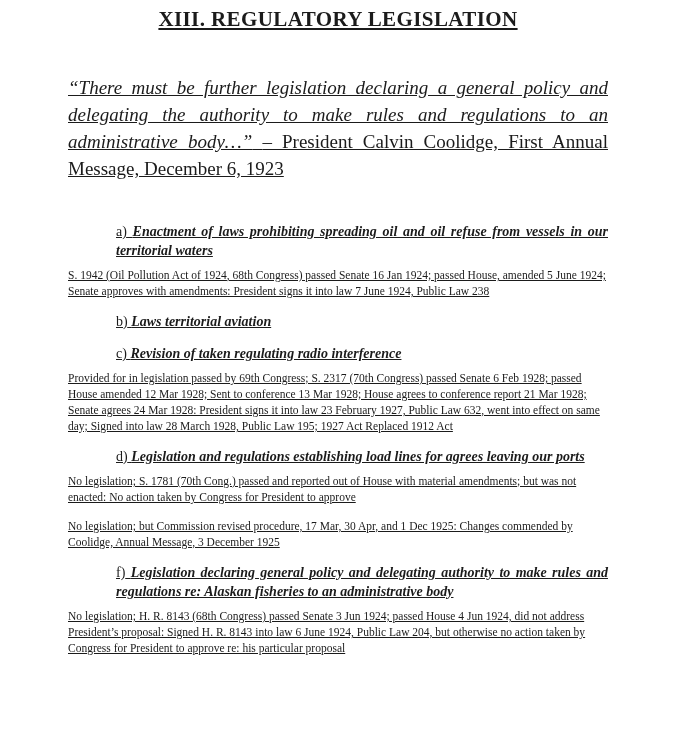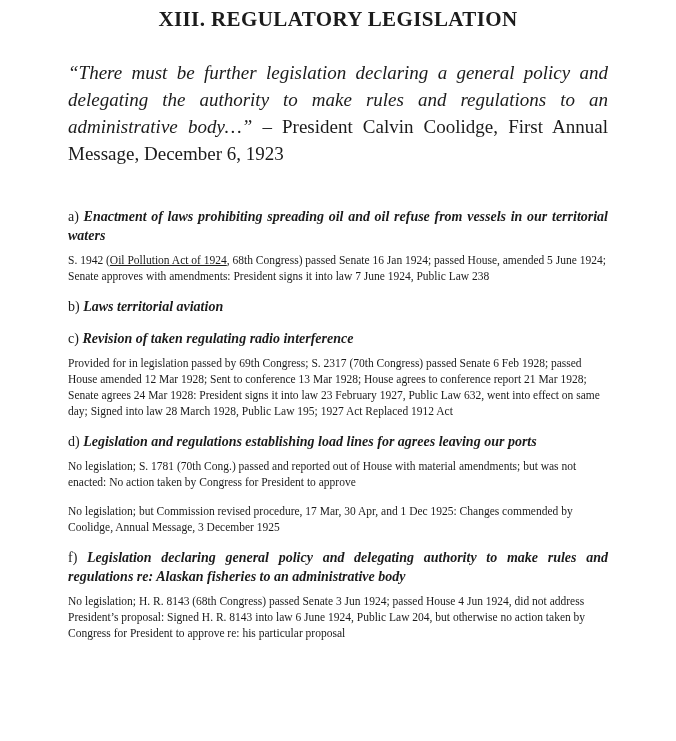--- a/index.html
+++ b/index.html
@@ -3,35 +3,35 @@
 <meta charset="utf-8">
 <style>
   * { margin: 0; padding: 0; box-sizing: border-box; }
   html, body { background: #ffffff; }
   body {
     width: 676px; height: 741px;
     font-family: "Liberation Serif", serif;
     color: #1b1b1b;
     overflow: hidden;
   }
-  .page { width: 676px; height: 741px; padding: 6px 68px 8px; background: #fff; }
+  .page { width: 676px; height: 741px; padding: 6px 68px 8px; background: #fff; text-decoration: underline; }
   .doc-title {
     font-size: 21px; font-weight: bold; text-align: center;
     letter-spacing: 0.4px; line-height: 26px;
   }
   .quote {
-    margin-top: 27px; font-size: 19px; line-height: 27px;
+    margin-top: 42px; font-size: 19px; line-height: 27px;
     text-align: justify;
   }
   .quote-text { font-style: italic; }
   .quote-attribution { font-style: normal; }
   .section { margin-top: 13px; }
   .section:first-child { margin-top: 40px; }
   .section-heading {
-    font-size: 14px; line-height: 19px; text-align: justify;
+    font-size: 14px; line-height: 19px; text-align: justify; margin-left: 48px;
   }
   .section-label { font-weight: normal; font-style: normal; }
   .heading-text { font-weight: bold; font-style: italic; }
   .section-body {
     margin-top: 7px; font-size: 11.5px; line-height: 16px;
   }
   .u { text-decoration: underline; }
 </style>
 </head>
 <body>

